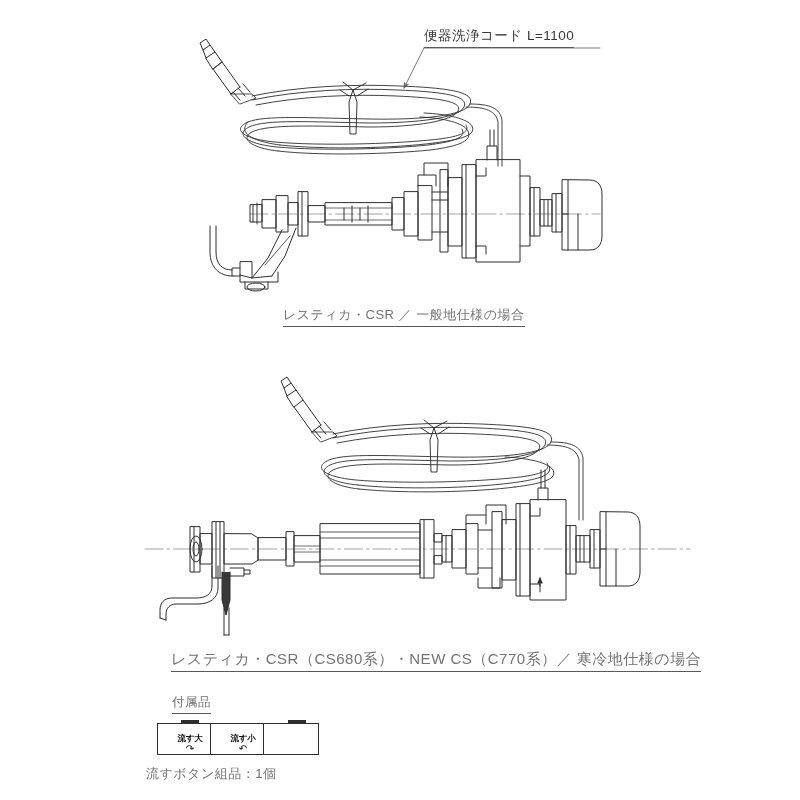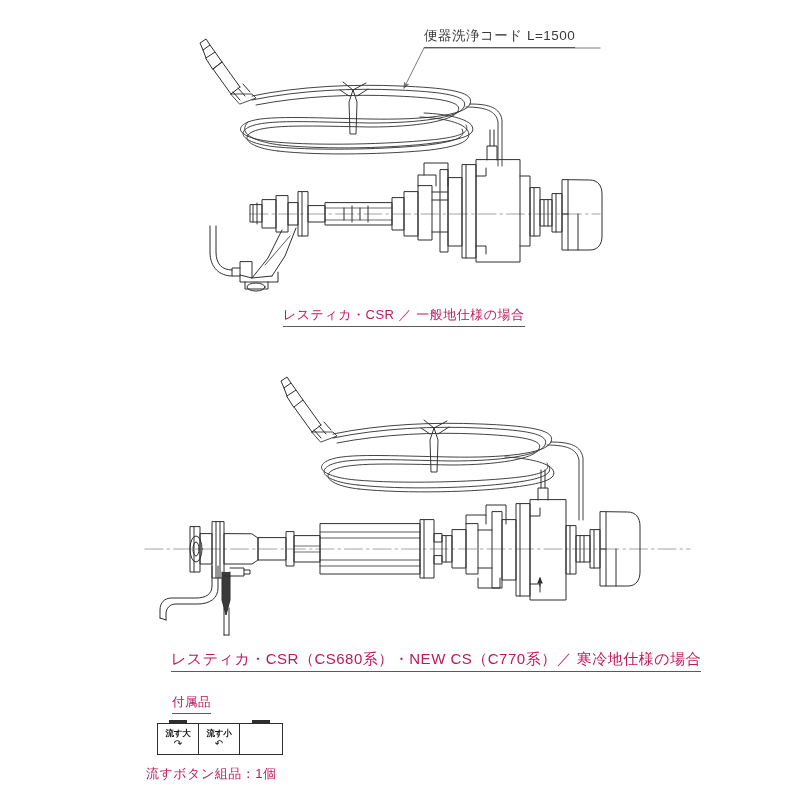--- a/index.html
+++ b/index.html
@@ -24,21 +24,21 @@
     left: 0;
     top: 0;
     width: 800px;
     height: 800px;
   }
   .label {
     position: absolute;
     white-space: nowrap;
     font-size: 13px;
     letter-spacing: 0.5px;
-    color: #be185d;
+    color: #737373;
   }
   .label-underline {
     border-bottom: 1px solid #5a5a5a;
     padding-bottom: 2px;
   }
   #cord-callout {
     left: 424px;
     top: 27px;
     font-size: 13.5px;
     color: #3a3a3a;
@@ -73,22 +73,23 @@
     background: #ffffff;
   }
   .btn-cell {
     width: 41px;
     height: 30px;
     border-right: 1.4px solid #2e2e2e;
     position: relative;
     display: flex;
     flex-direction: column;
     align-items: center;
-    justify-content: center;
+    justify-content: flex-end;
     box-sizing: border-box;
+    margin-left: 12px;
   }
   .btn-cell:last-child {
     border-right: none;
     width: 42px;
   }
   .btn-cell .cell-text {
     font-size: 8.5px;
     line-height: 1;
     color: #111;
     font-weight: bold;
@@ -412,21 +413,21 @@
           <path d="M600,512 L600,586 L628,586 C636,586 640,580 640,572
                    L640,526 C640,518 636,512 628,512 Z"></path>
           <path d="M606,512 L606,586"></path>
           <path d="M600,549 L606,549"></path>
           <path d="M616,549 L616,586"></path>
         </g>
       </g>
     </g>
   </svg>
 
-  <div class="label label-underline" id="cord-callout">便器洗浄コード  L=1500</div>
+  <div class="label label-underline" id="cord-callout">便器洗浄コード  L=1100</div>
 
   <div class="label label-underline" id="caption-1">レスティカ・CSR ／ 一般地仕様の場合</div>
 
   <div class="label label-underline" id="caption-2">レスティカ・CSR（CS680系）・NEW CS（C770系）／ 寒冷地仕様の場合</div>
 
   <div class="label label-underline" id="accessory-title">付属品</div>
 
   <div id="button-box">
     <div class="btn-cell">
       <span class="btn-tab"></span>

